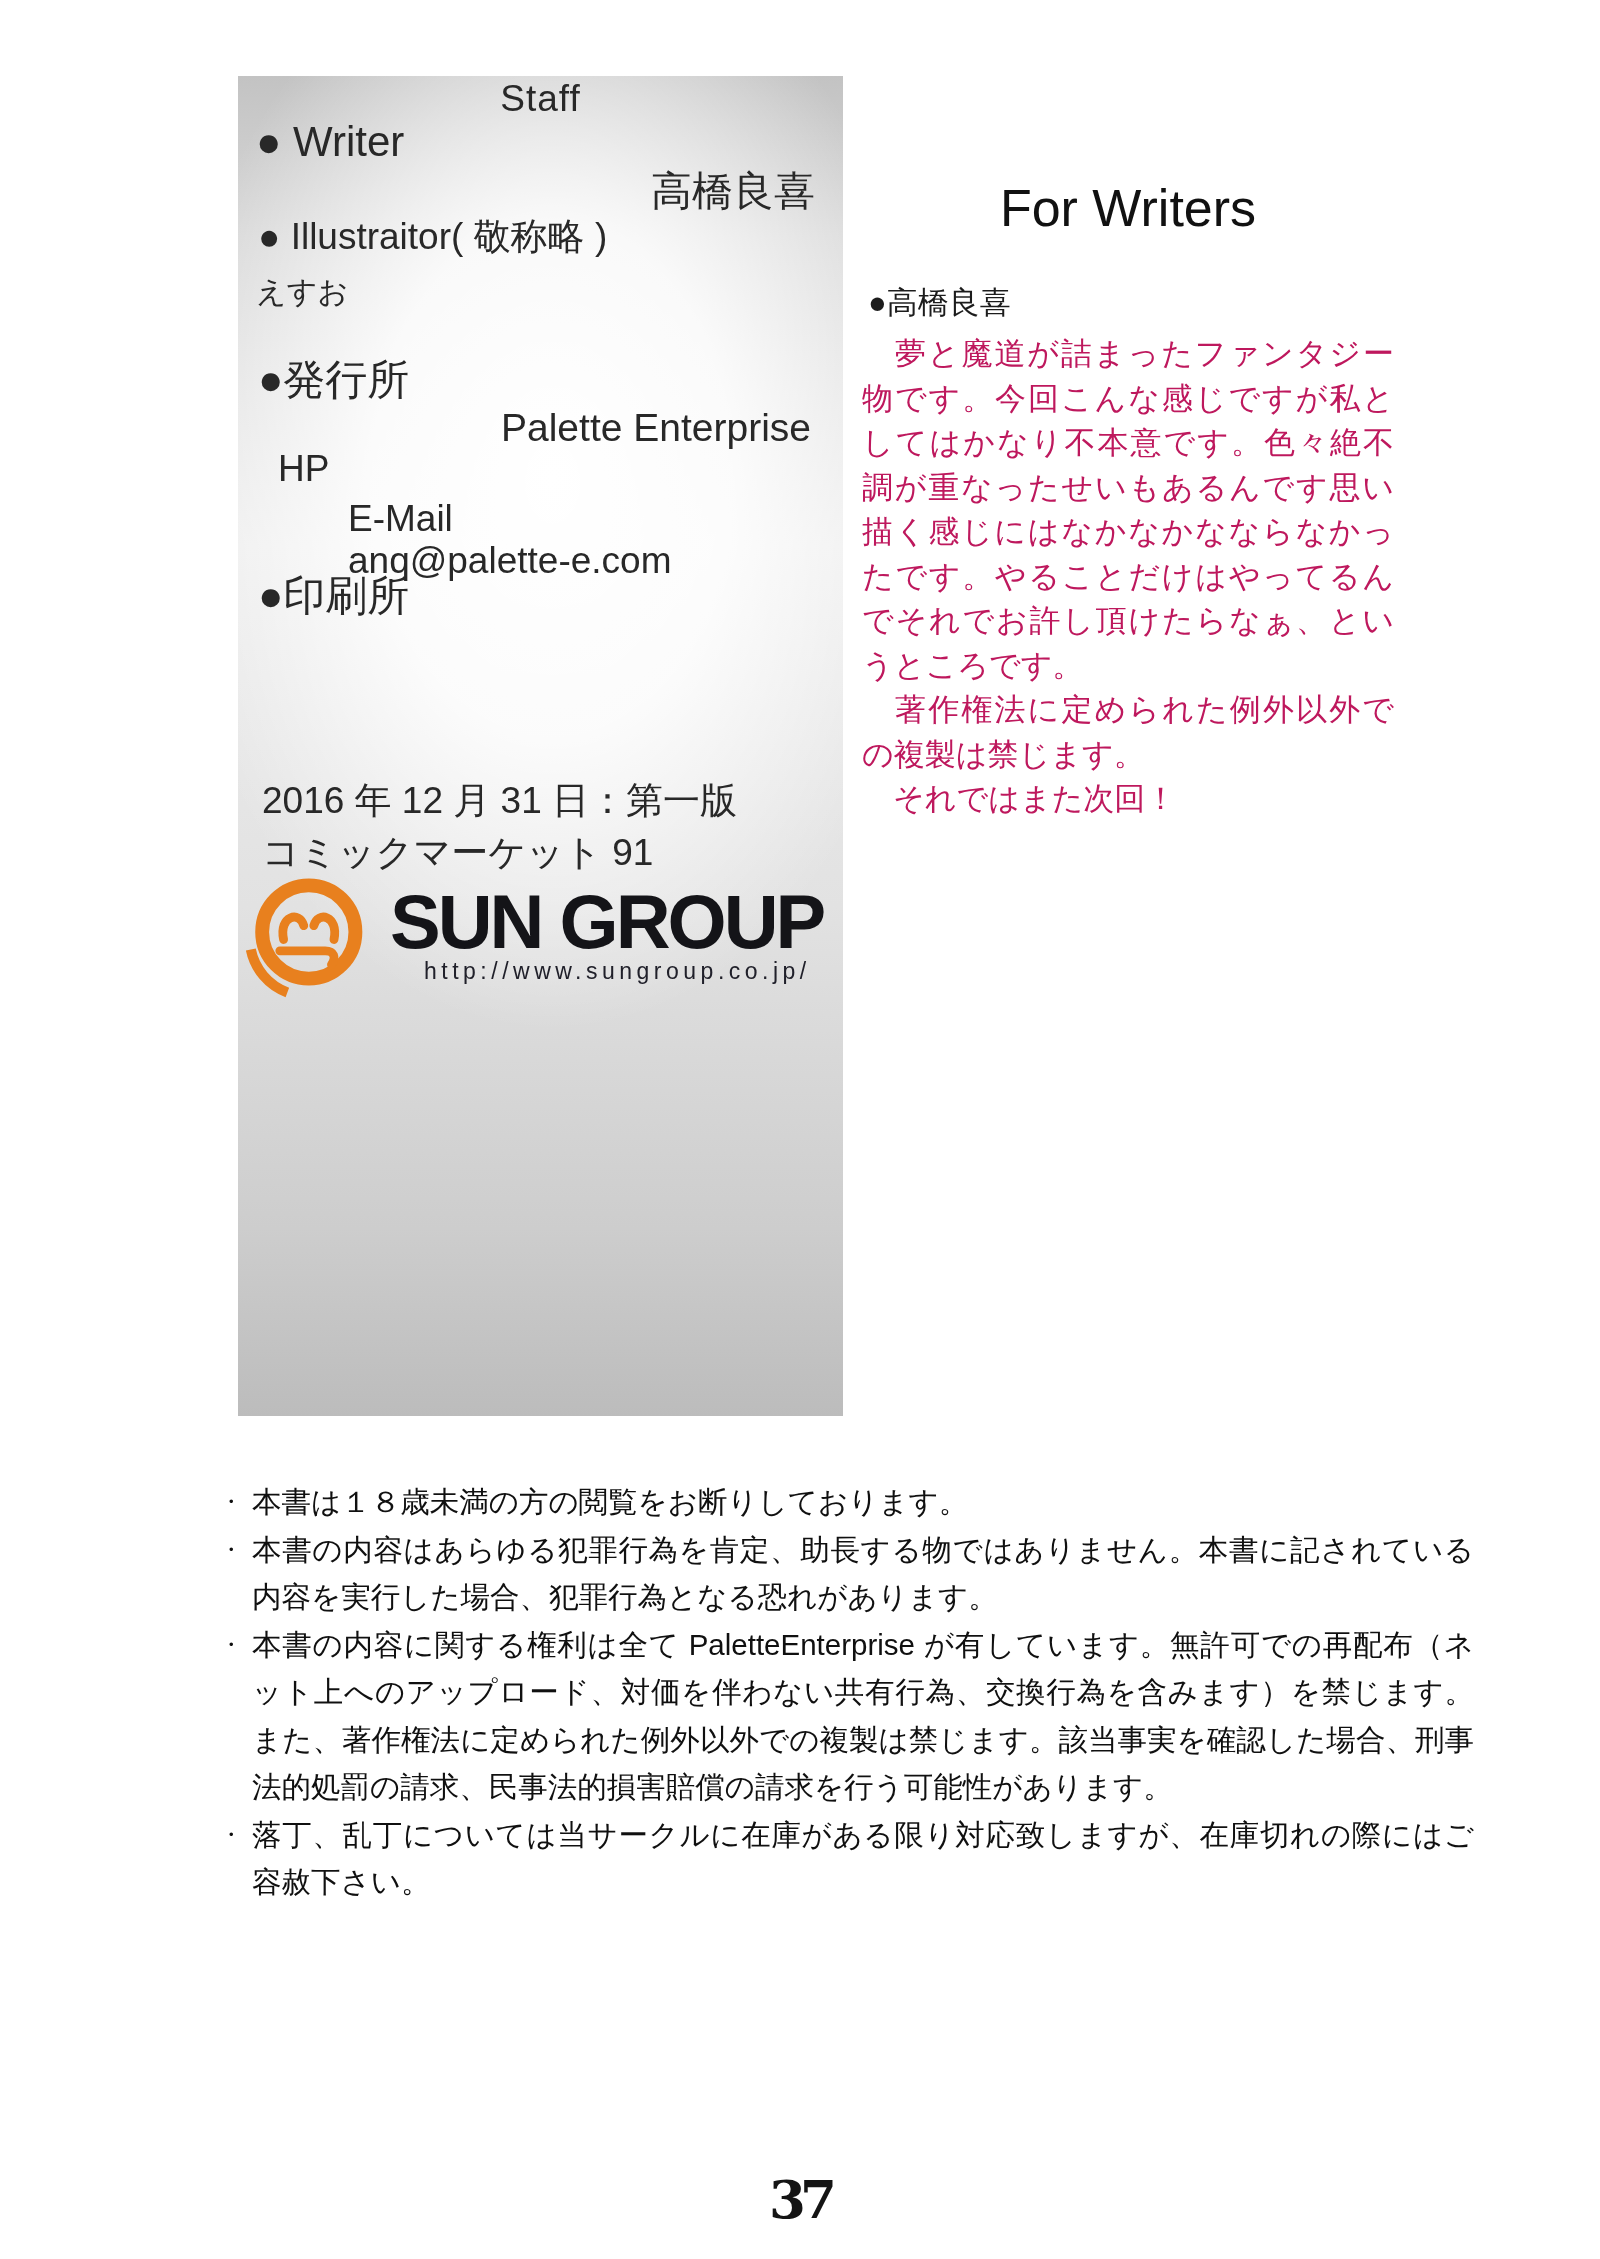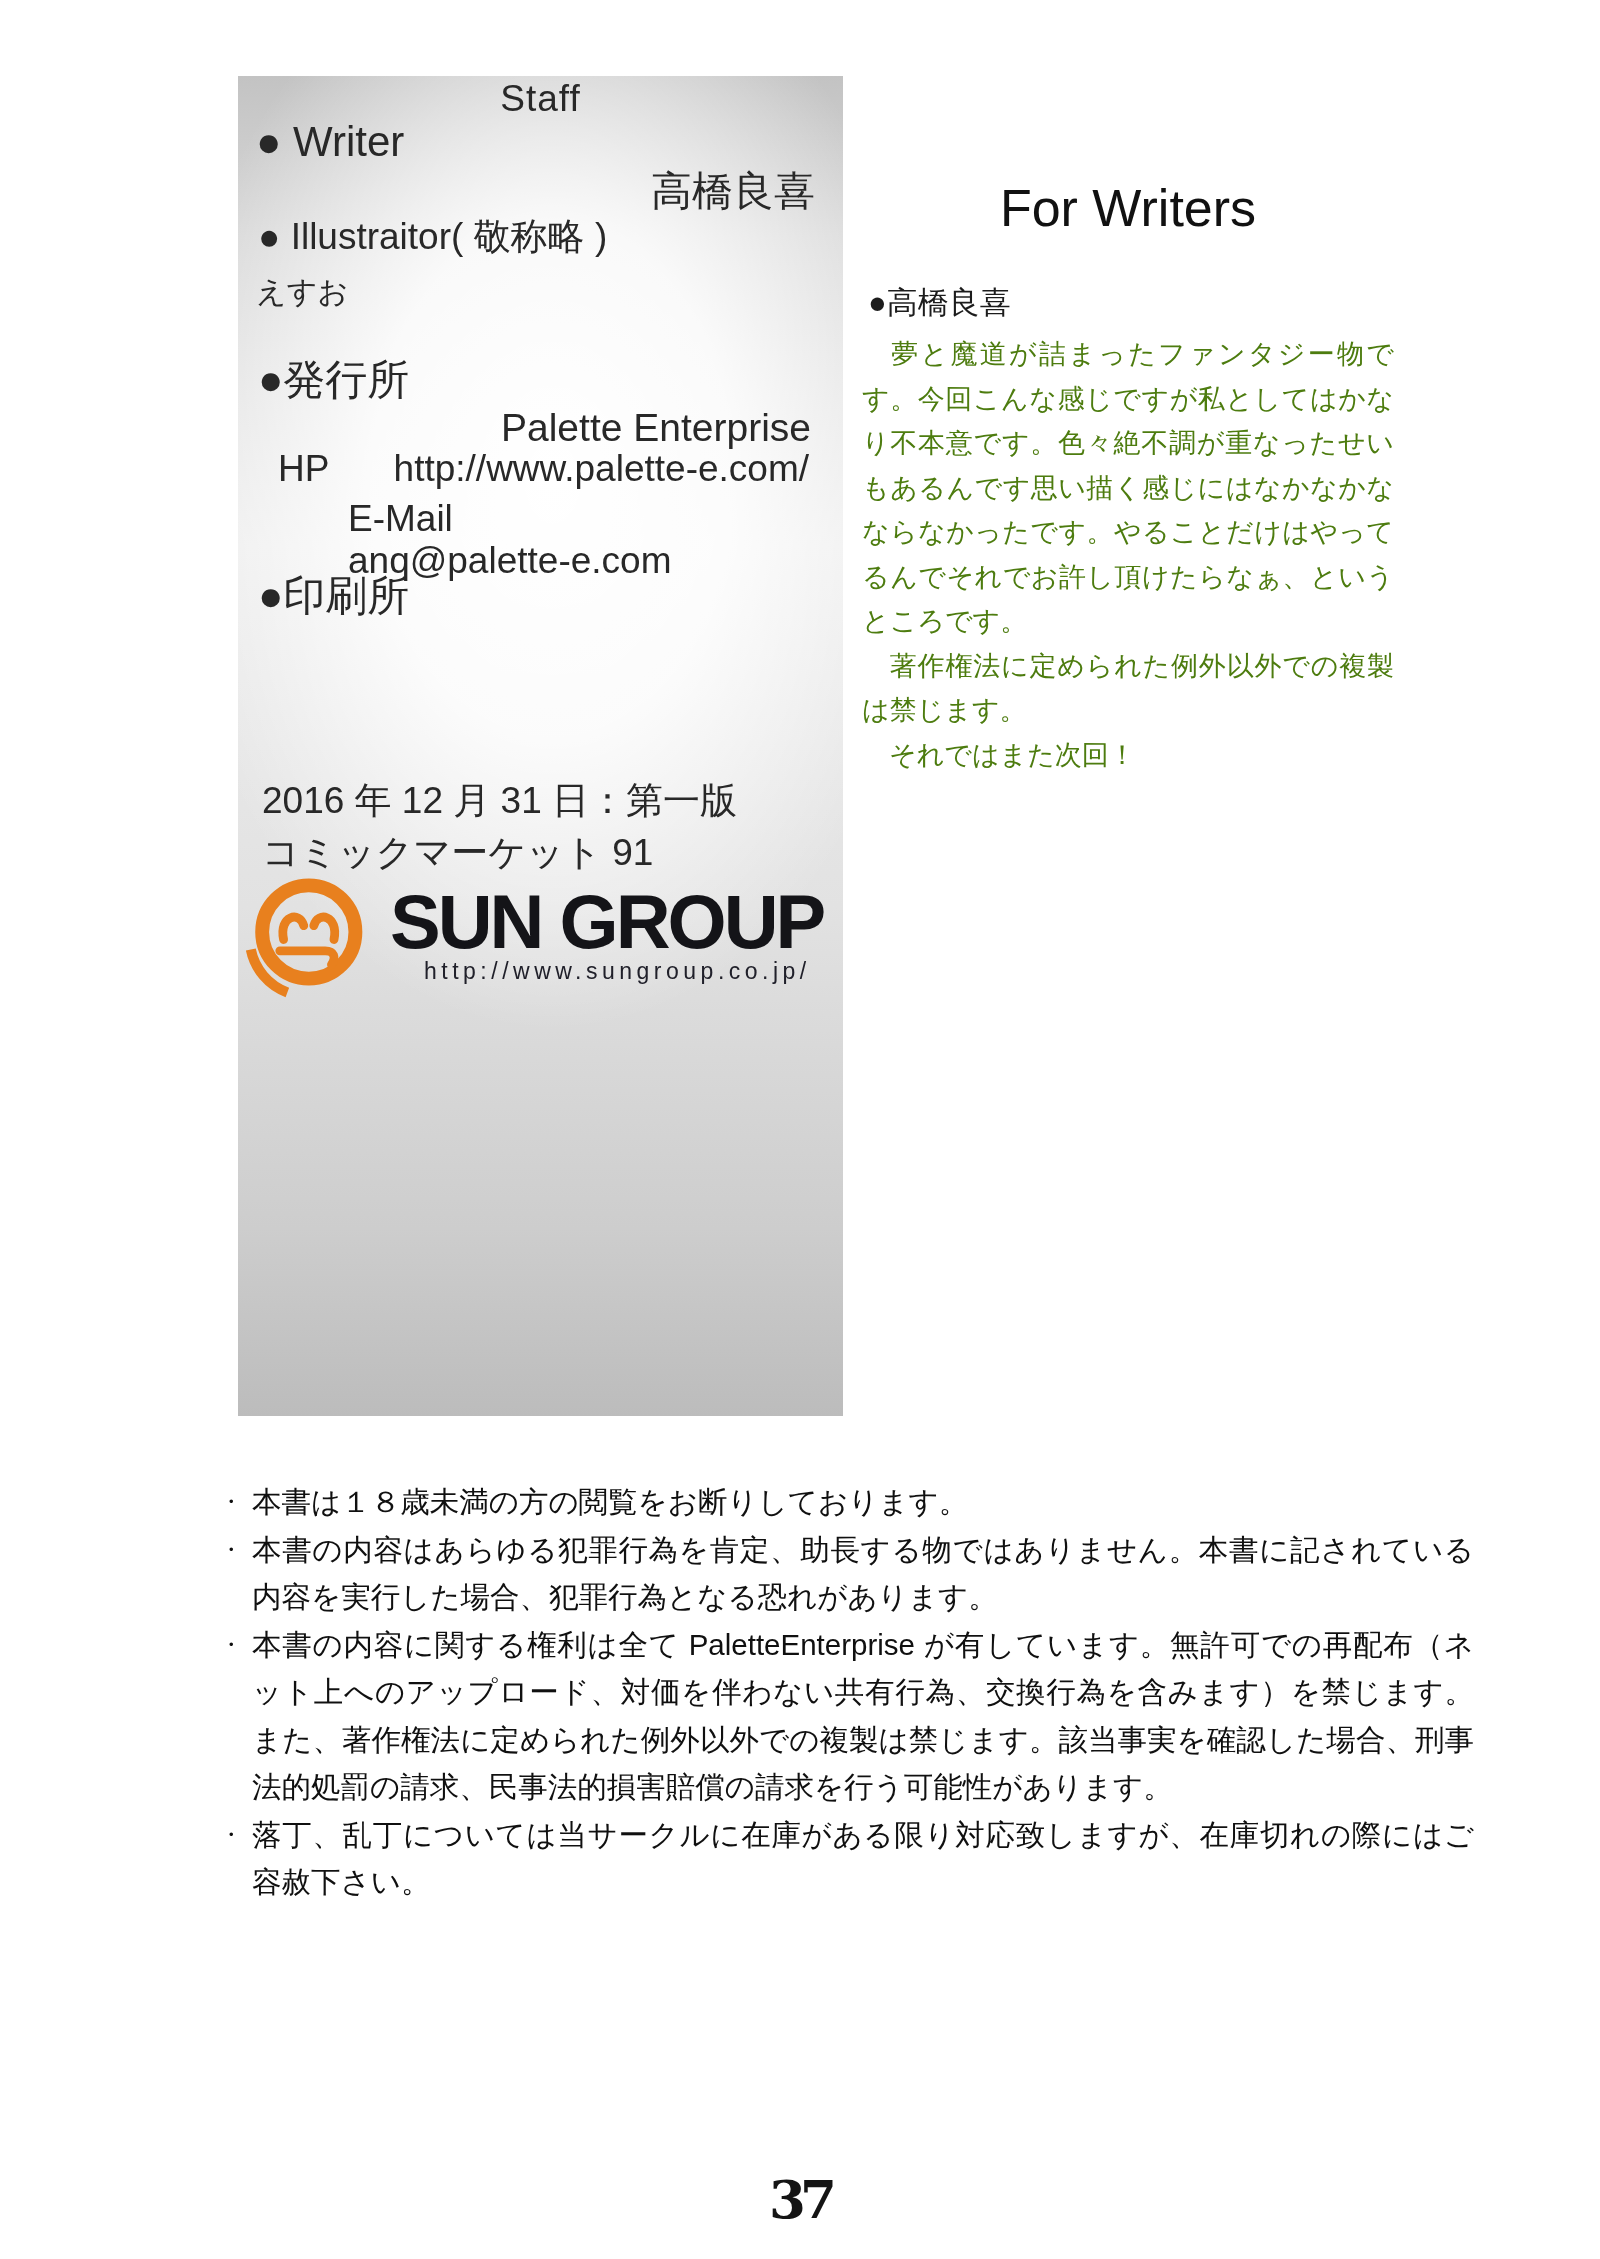--- a/index.html
+++ b/index.html
@@ -30,21 +30,21 @@
   .event-line{left:24px;top:752px;font-size:37px;}
   
   .logo-block{left:0;top:800px;width:100%;height:130px;}
   .logo-mark{left:4px;top:-2px;width:126px;height:126px;}
   .logo-text{left:152px;top:2px;font-size:76px;font-weight:bold;letter-spacing:-3px;color:#141418;font-stretch:condensed;}
   .logo-url{left:186px;top:82px;font-size:23px;letter-spacing:4.5px;color:#20202a;}
   
   .afterword{position:absolute;left:862px;top:178px;width:532px;}
   .aw-title{text-align:center;font-size:52px;color:#111;margin:0 0 44px 0;font-weight:normal;}
   .aw-author{font-size:31px;margin:0 0 8px 6px;color:#1c1c1c;}
-  .aw-par{font-size:27px;line-height:44.5px;text-align:justify;color:#4d7c0f;margin:0;font-family:Liberation Serif, serif;}
+  .aw-par{font-size:31px;line-height:44.5px;text-align:justify;color:#be185d;margin:0;font-family:Liberation Serif, serif;}
   
   .disclaimers{position:absolute;left:218px;top:1478px;width:1256px;}
   .disc-item{display:flex;font-size:29.5px;line-height:47.5px;color:#101010;}
   .disc-bullet{flex:0 0 32px;font-size:22px;line-height:47.5px;text-align:left;padding-left:2px;}
   .disc-text{flex:1;text-align:justify;}
   
   .page-number{
     position:absolute;left:0;top:2168px;width:100%;text-align:center;
     font-family:"DejaVu Serif", serif;font-weight:bold;font-size:53px;
     letter-spacing:-6px;color:#141414;
@@ -56,21 +56,20 @@
 <div class="panel">
   <div class="staff-title">Staff</div>
   <div class="writer-label">● Writer</div>
   <div class="writer-name">高橋良喜</div>
   <div class="illu-label">● Illustraitor( 敬称略 )</div>
   <div class="illu-name">えすお</div>
   <div class="pub-label">●発行所</div>
   <div class="pub-name">Palette Enterprise</div>
   <div class="hp-row">
     <span>HP</span>
-    <span>http://www.palette-e.com/</span>
   </div>
   <div class="mail-row">
     <span>E-Mail</span>
     <span>anq@palette-e.com</span>
   </div>
   <div class="printer-label">●印刷所</div>
   <div class="edition-line">2016 年 12 月 31 日：第一版</div>
   <div class="event-line">コミックマーケット 91</div>
 
   <div class="logo-block">

